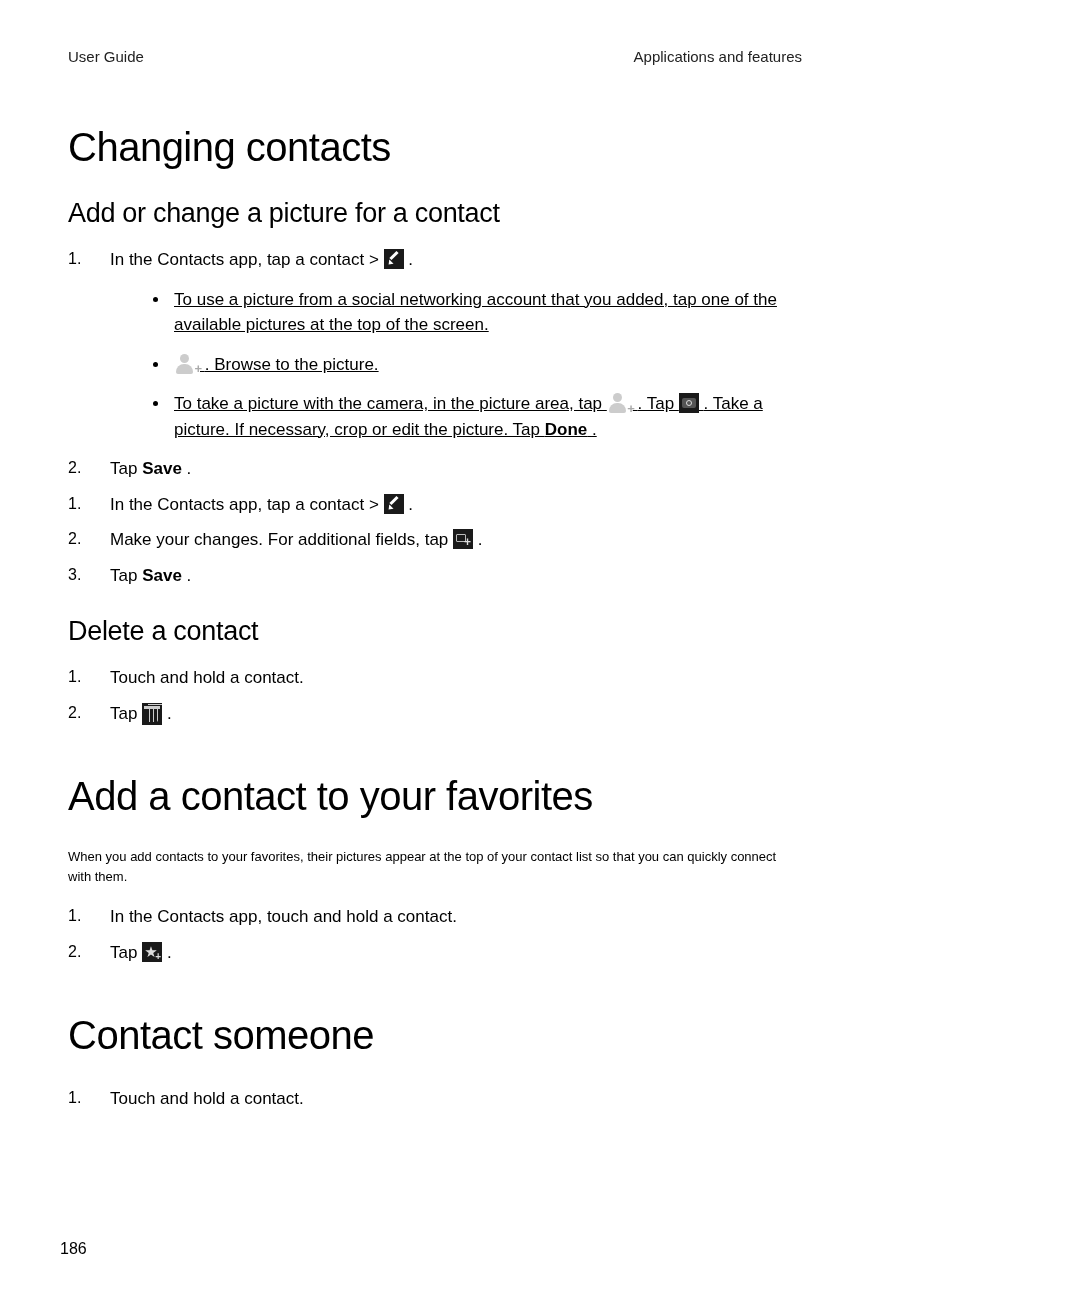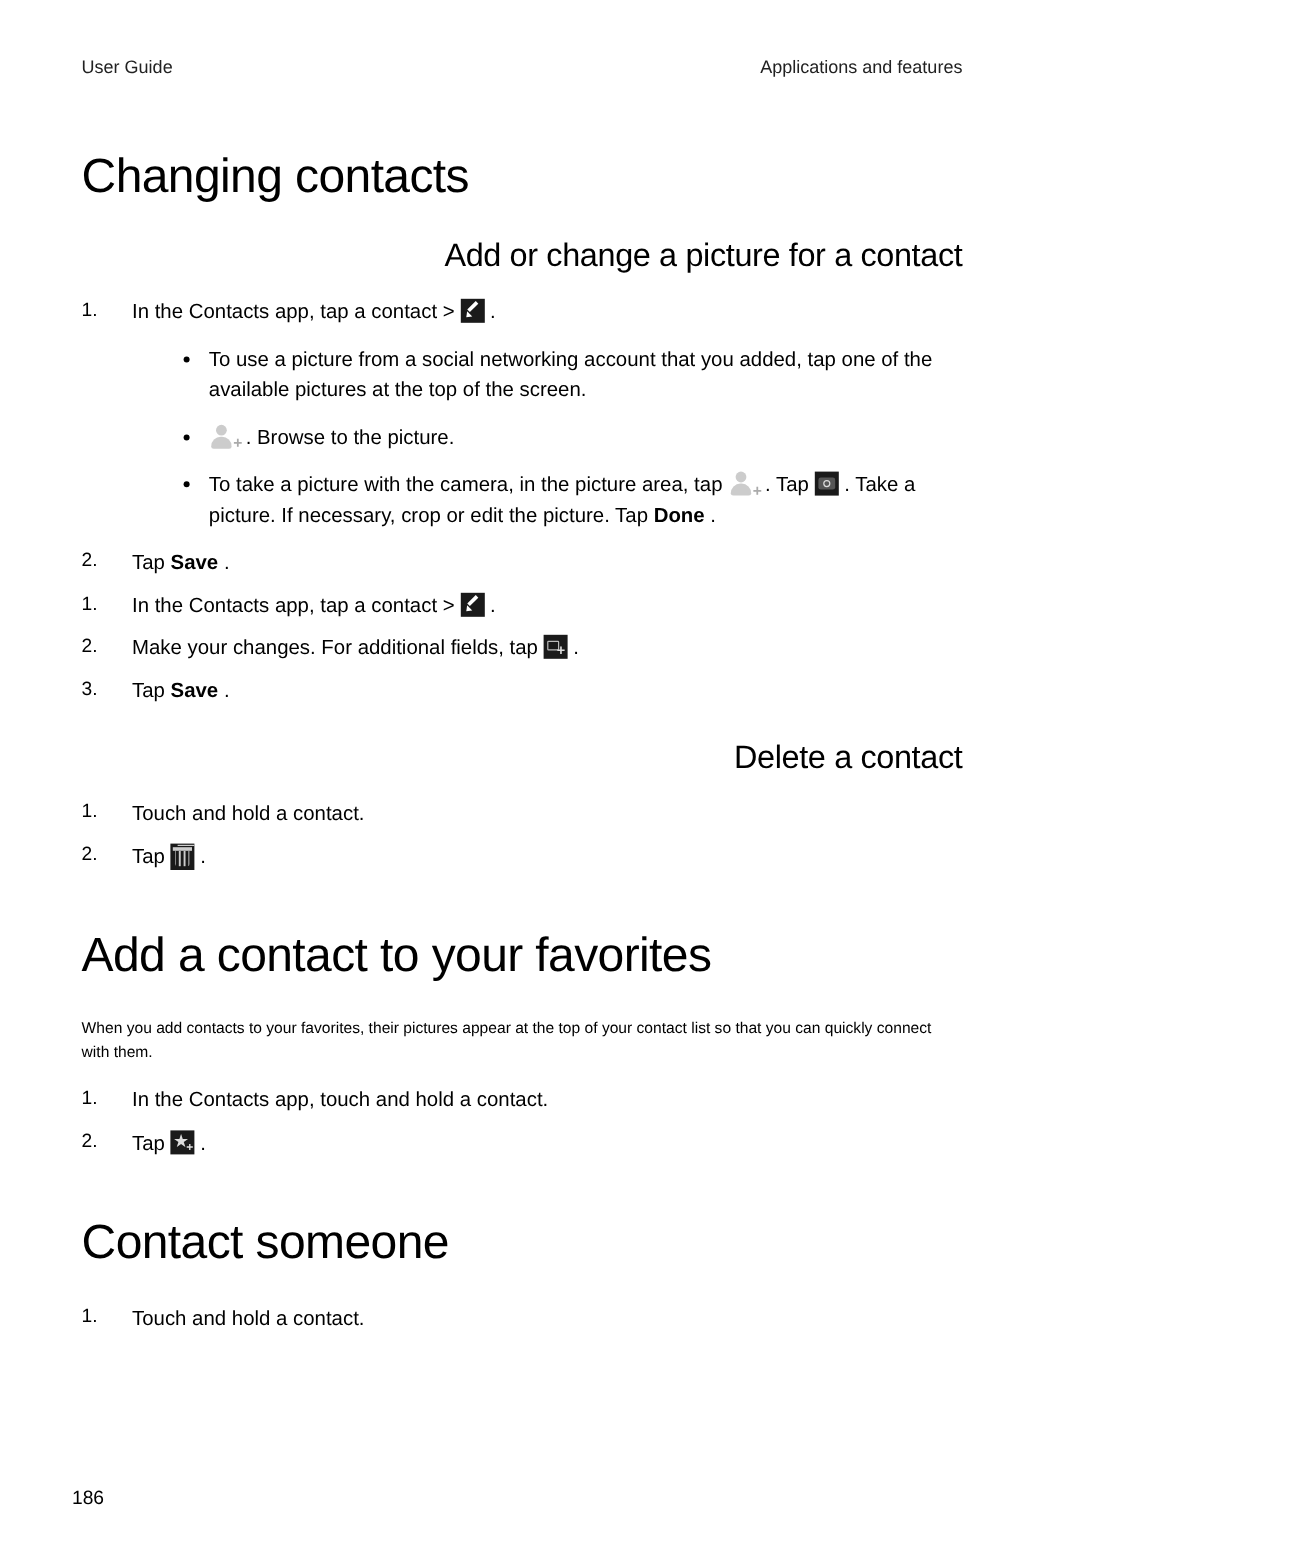--- a/index.html
+++ b/index.html
@@ -27,21 +27,20 @@
     font-weight: 400;
     font-size: 40px;
     margin: 0 0 28px 0;
     letter-spacing: -0.5px;
   }
   h2 {
     font-weight: 400;
     font-size: 27px;
     margin: 28px 0 18px 0;
     letter-spacing: -0.3px;
-    text-align: right;
   }
   ol {
     margin: 0 0 0 0;
     padding-left: 0;
     list-style: none;
     counter-reset: item;
   }
   ol > li {
     counter-increment: item;
     margin-bottom: 10px;
@@ -60,20 +59,21 @@
   ul.bullets {
     list-style: disc;
     margin: 14px 0 10px 0;
     padding-left: 60px;
   }
   ul.bullets > li {
     font-size: 17px;
     line-height: 1.5;
     margin-bottom: 14px;
     padding-left: 4px;
+    text-decoration: underline;
   }
   p.body {
     font-size: 13px;
     line-height: 1.5;
     margin: 14px 0 18px 0;
   }
   .bold { font-weight: bold; }
   .page-number {
     position: absolute;
     bottom: 38px;

